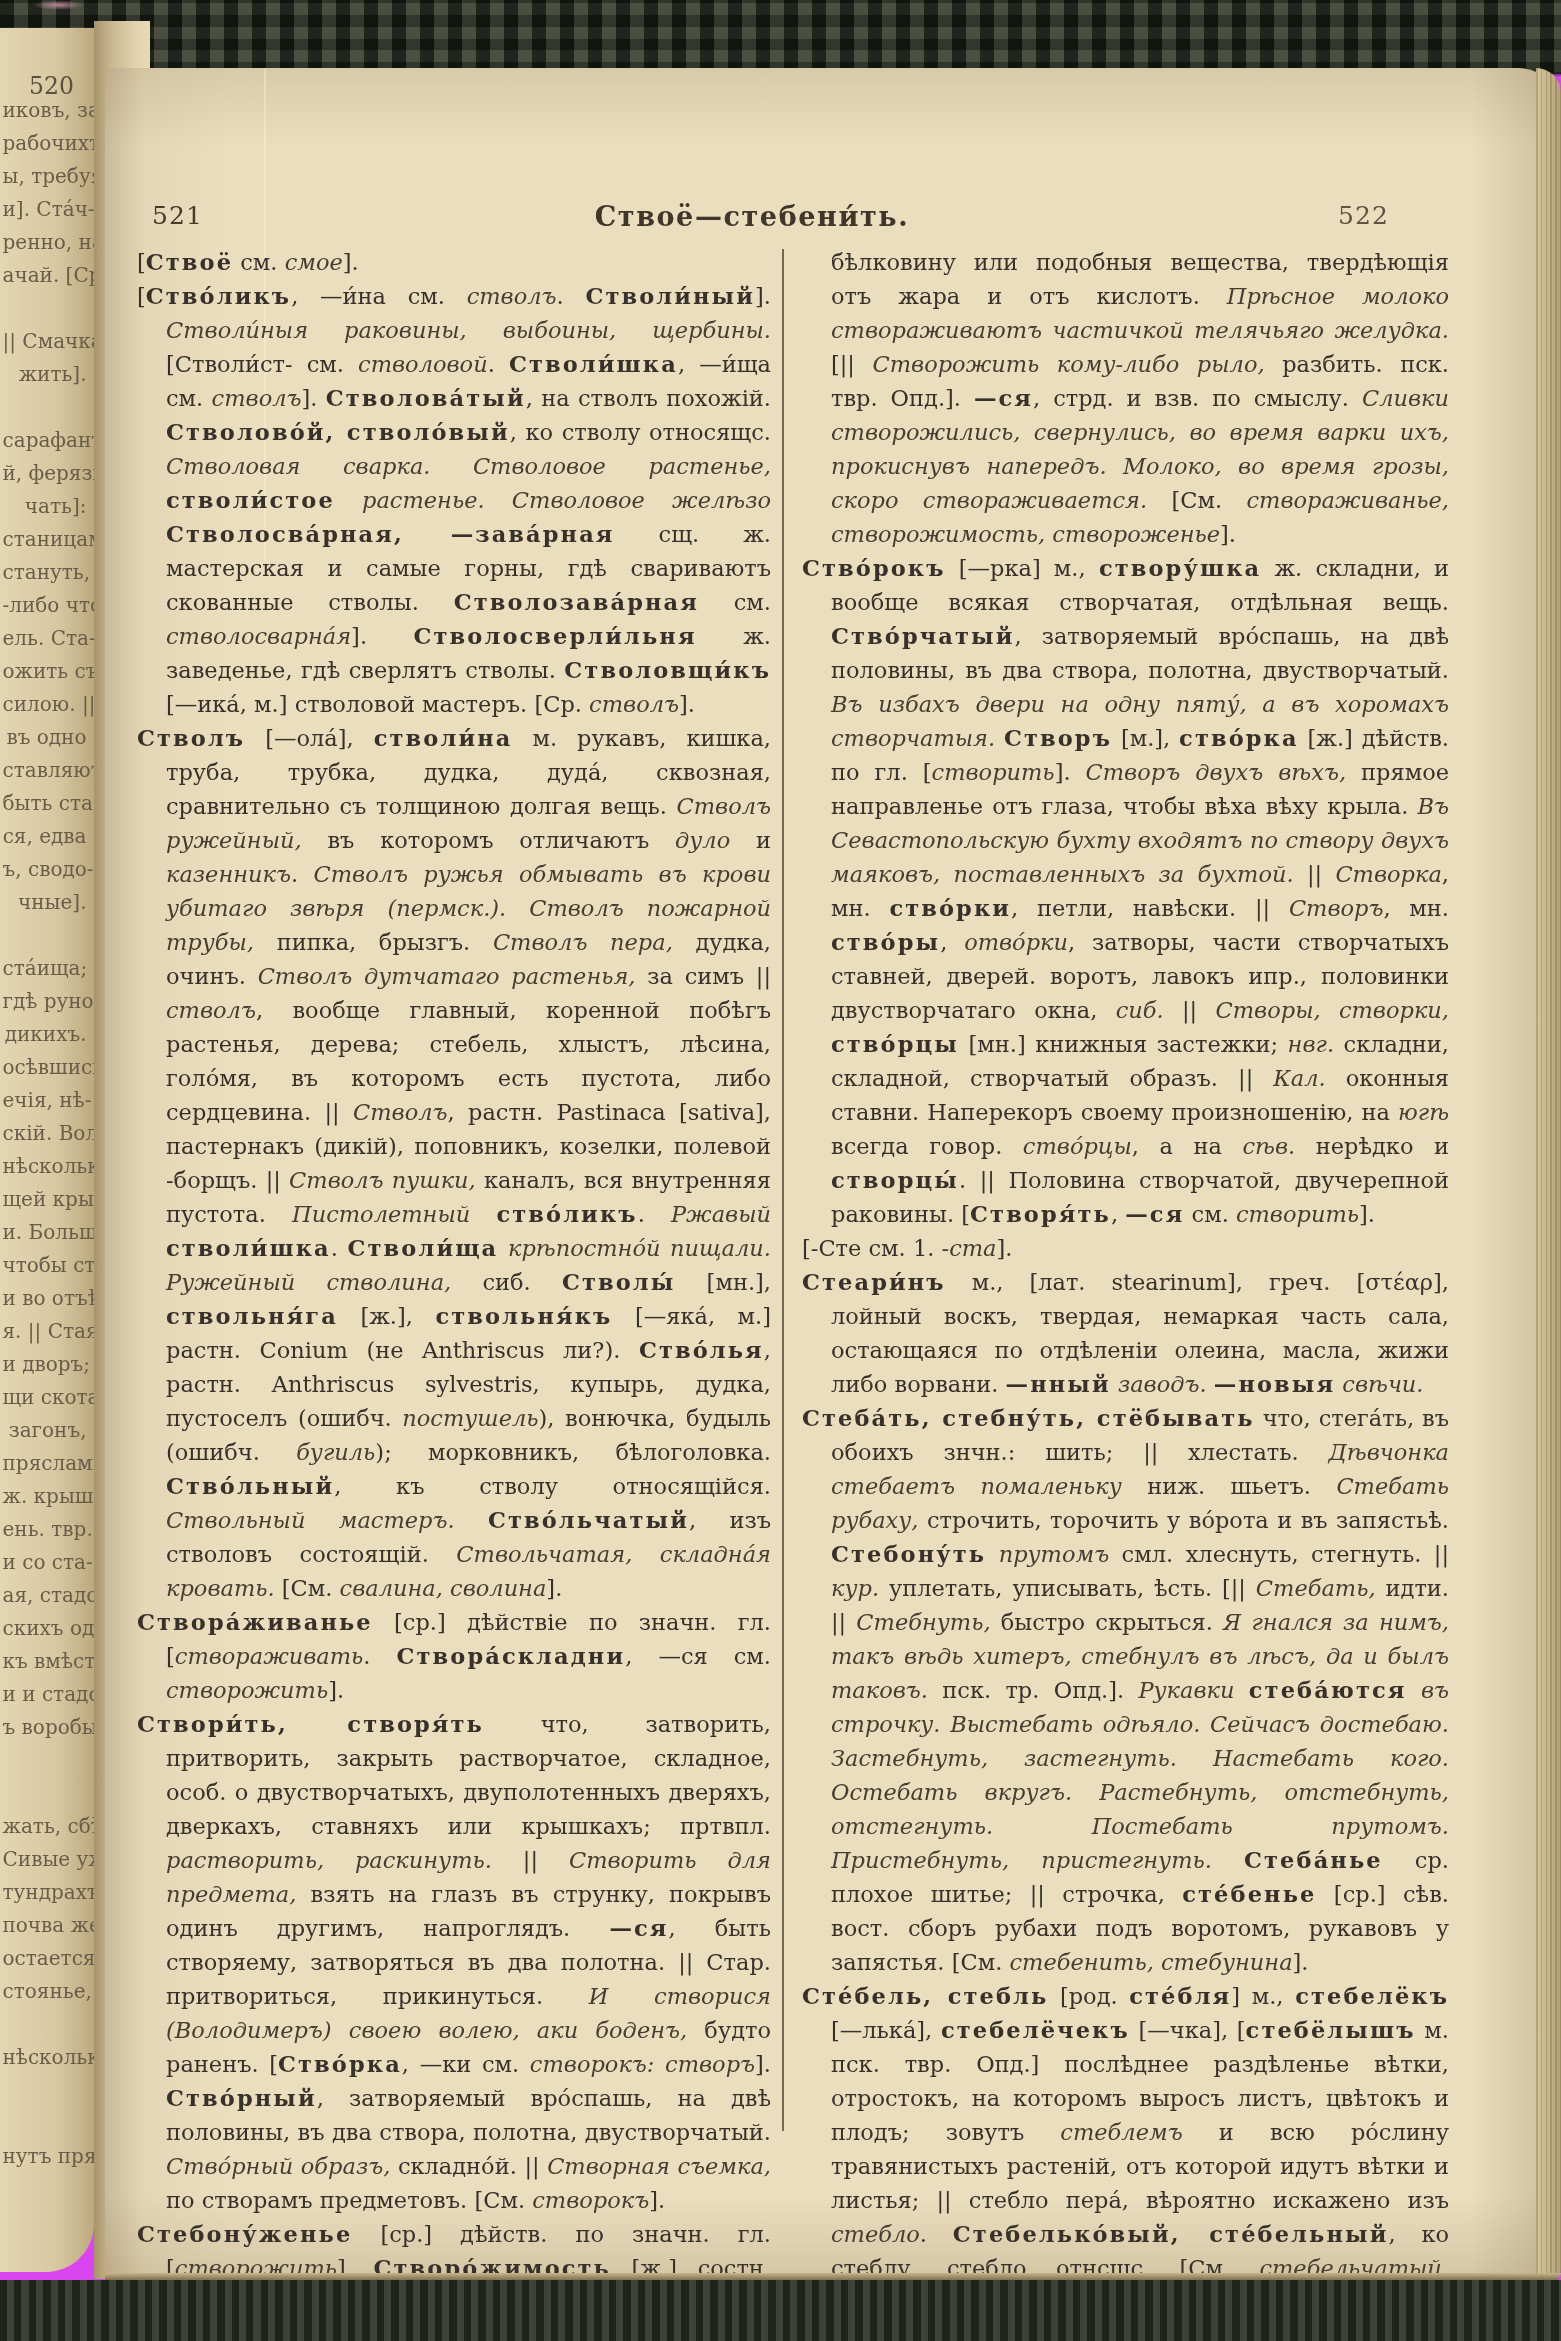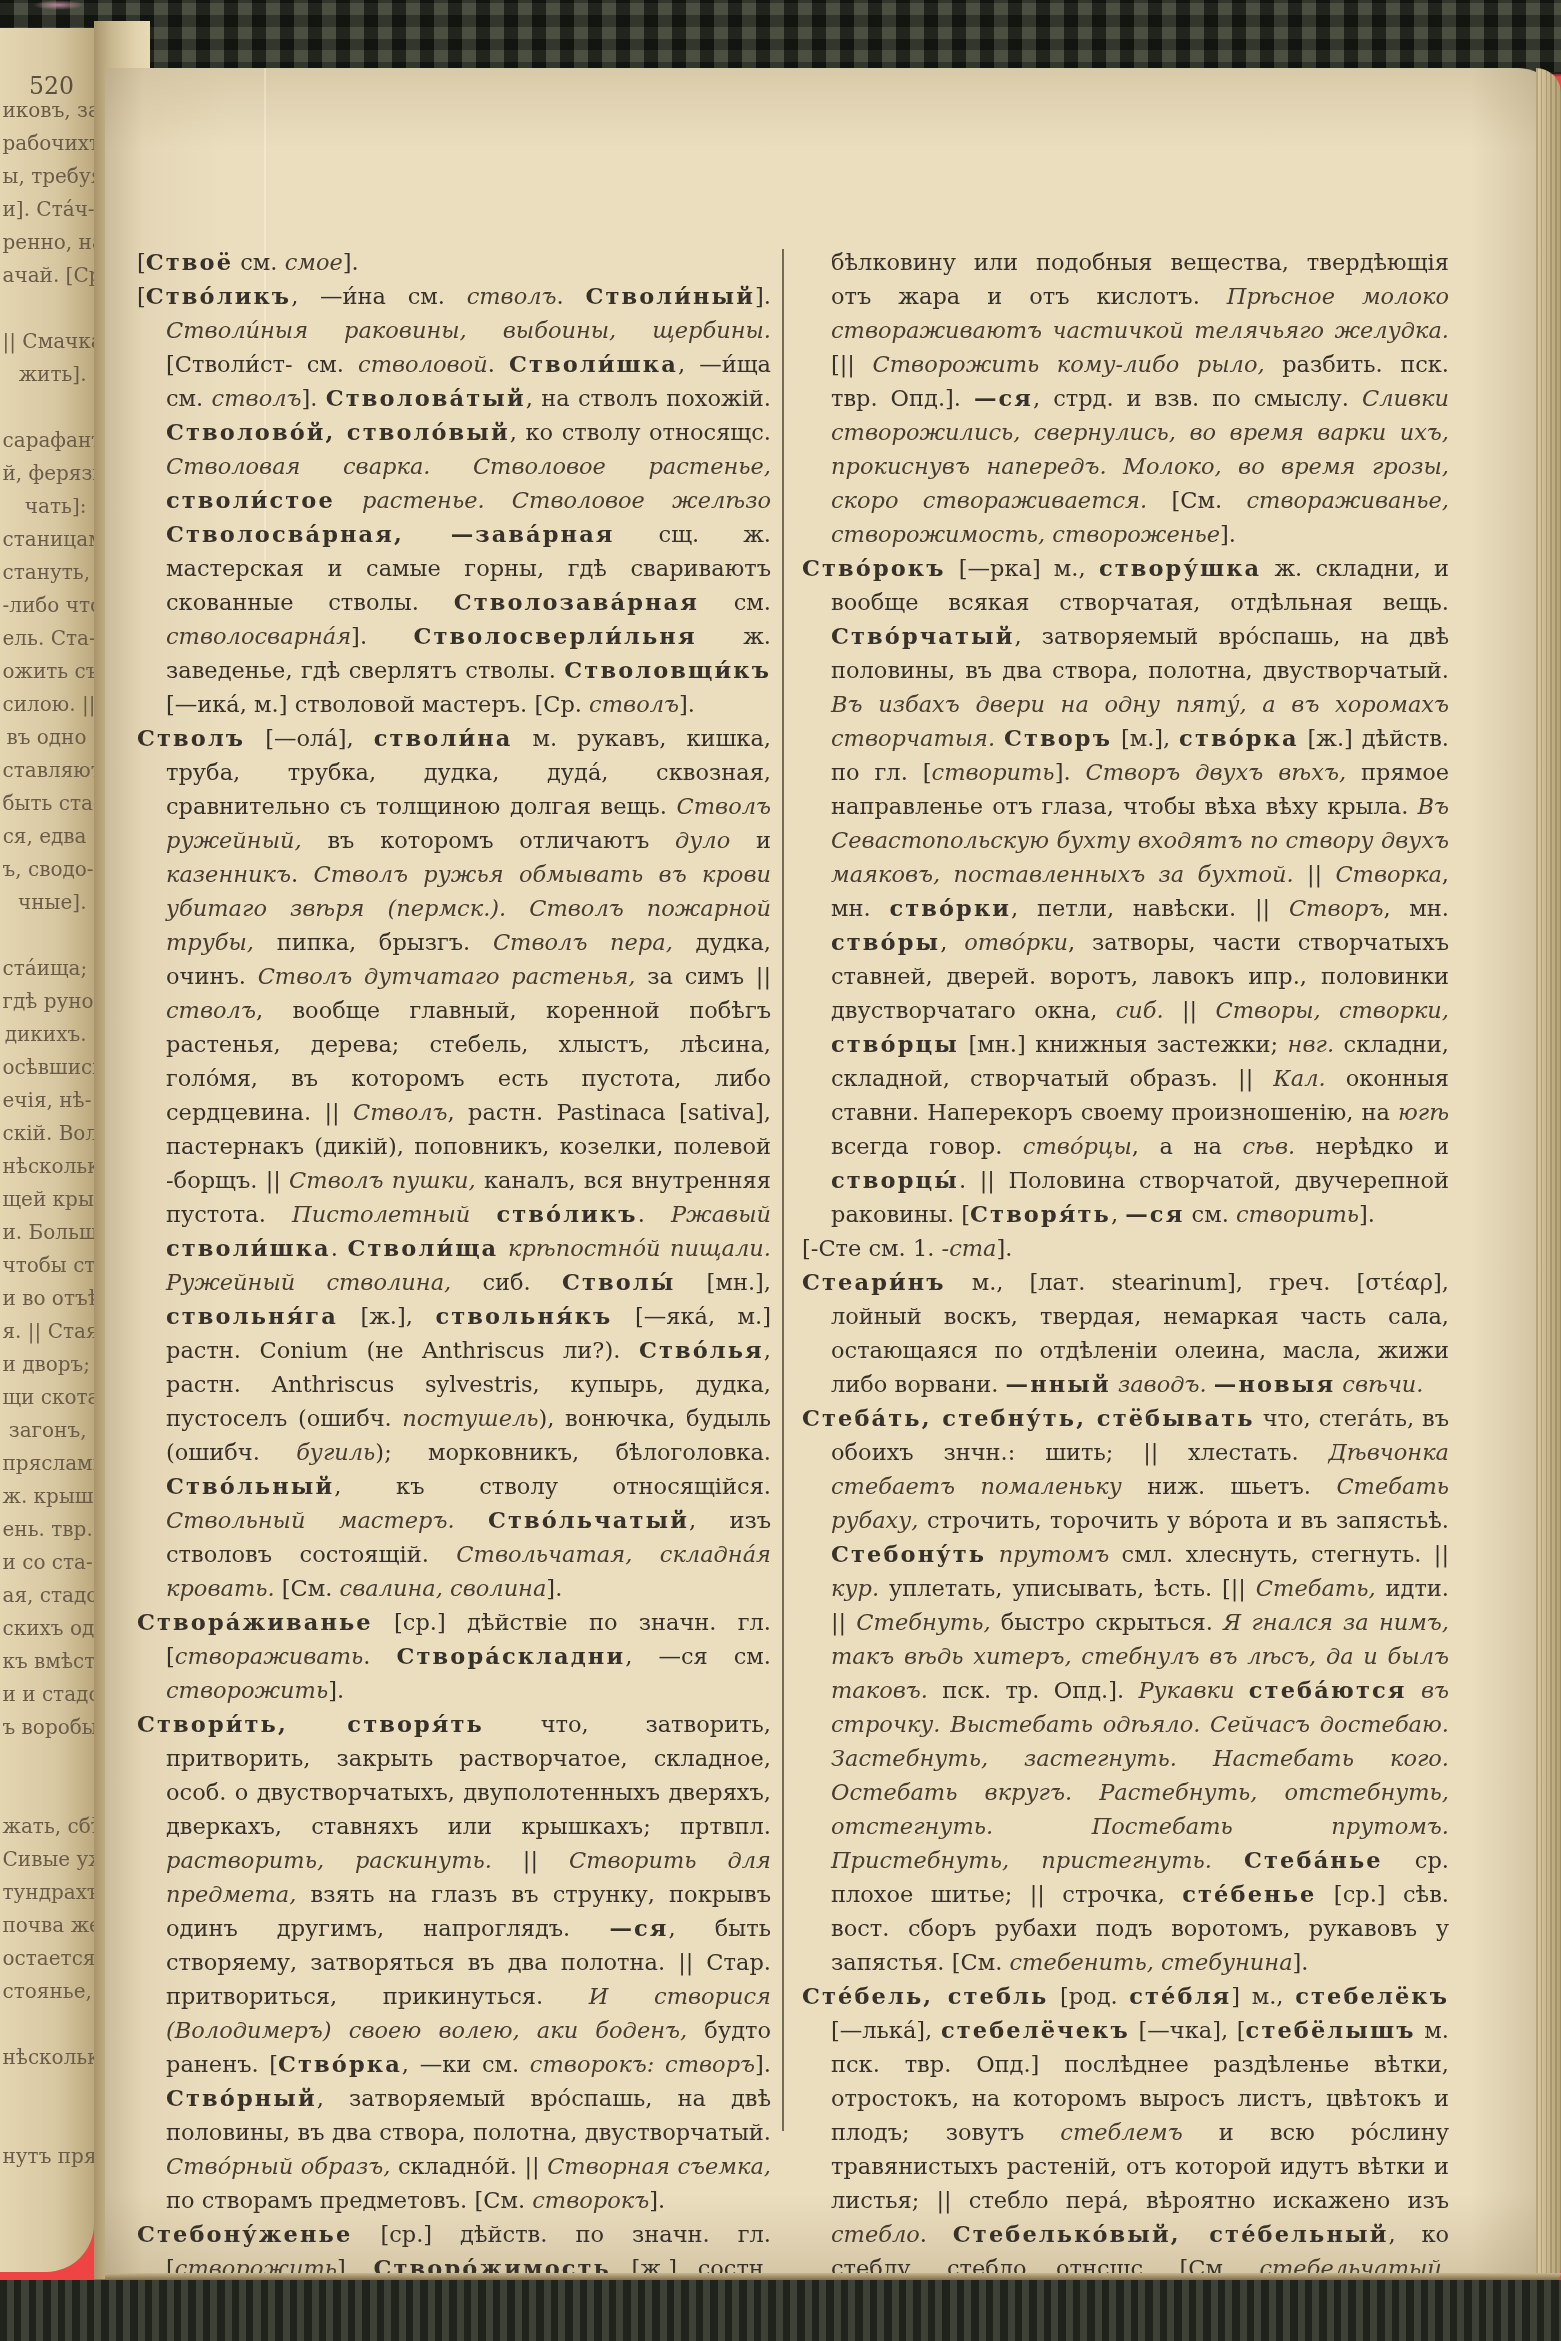--- a/index.html
+++ b/index.html
@@ -1,18 +1,18 @@
 <!DOCTYPE html>
 <html style="font-size:8.6px"><head>
 <meta charset="utf-8">
 <style>
   html,body{margin:0;padding:0;background:#1719144;}
   body{background:#14160f;}
   .scene{position:relative;width:1561px;height:2342px;overflow:hidden;
-         font-family:"DejaVu Serif","Liberation Serif",serif;background:#ef4444;}
+         font-family:"DejaVu Serif","Liberation Serif",serif;background:#d946ef;}
 
   
   .fabric-top{position:absolute;left:0;top:0;width:1561px;height:74px;
     background:
       repeating-linear-gradient(90deg, rgba(8,10,6,.55) 0 14px, rgba(96,102,84,.30) 14px 28px),
       repeating-linear-gradient(0deg, rgba(6,8,5,.45) 0 11.8px, rgba(110,116,96,.25) 11.8px 23.6px),
       #32352c;}
   .fabric-top::after{content:"";position:absolute;left:0;bottom:-3.2px;width:100%;height:5.4px;
     background:linear-gradient(180deg,#1d1f18,rgba(29,31,24,0));}
 
@@ -155,20 +155,25 @@
         <div class="frag-line"></div>
         <div class="frag-line">нутъ пря-</div>
       </div>
   </div>
 
   <div class="gutter"></div>
 
   <div class="page">
     <div class="crease"></div>
 
+    <div class="runhead">
+      <span class="num-left">521</span>
+      <span class="head-title">Ствоё—стебени́ть.</span>
+      <span class="num-right">522</span>
+    </div>
 
     <div class="divider"></div>
 
     <div class="col col-left">
         <p class="entry"><span class="run-n">[</span><span class="run-b">Ствоё</span><span class="run-n"> см. </span><span class="run-i">смое</span><span class="run-n">].</span></p>
         <p class="entry"><span class="run-n">[</span><span class="run-b">Ство́ликъ</span><span class="run-n">, —и́на см. </span><span class="run-i">стволъ</span><span class="run-n">. </span><span class="run-b">Стволи́ный</span><span class="run-n">]. </span><span class="run-i">Стволи́ныя раковины, выбоины, щербины.</span><span class="run-n"> [Стволи́ст- см. </span><span class="run-i">стволовой</span><span class="run-n">. </span><span class="run-b">Стволи́шка</span><span class="run-n">, —и́ща см. </span><span class="run-i">стволъ</span><span class="run-n">]. </span><span class="run-b">Стволова́тый</span><span class="run-n">, на стволъ похожій. </span><span class="run-b">Стволово́й, стволо́вый</span><span class="run-n">, ко стволу относящс. </span><span class="run-i">Стволовая сварка. Стволовое растенье,</span><span class="run-n"> </span><span class="run-b">стволи́стое</span><span class="run-n"> </span><span class="run-i">растенье. Стволовое желѣзо</span><span class="run-n"> </span><span class="run-b">Стволосва́рная, —зава́рная</span><span class="run-n"> сщ. ж. мастерская и самые горны, гдѣ свариваютъ скованные стволы. </span><span class="run-b">Стволозава́рная</span><span class="run-n"> см. </span><span class="run-i">стволосварна́я</span><span class="run-n">]. </span><span class="run-b">Стволосверли́льня</span><span class="run-n"> ж. заведенье, гдѣ сверлятъ стволы. </span><span class="run-b">Стволовщи́къ</span><span class="run-n"> [—ика́, м.] стволовой мастеръ. [Ср. </span><span class="run-i">стволъ</span><span class="run-n">].</span></p>
         <p class="entry"><span class="run-b">Стволъ</span><span class="run-n"> [—ола́], </span><span class="run-b">стволи́на</span><span class="run-n"> м. рукавъ, кишка, труба, трубка, дудка, дуда́, сквозная, сравнительно съ толщиною долгая вещь. </span><span class="run-i">Стволъ ружейный,</span><span class="run-n"> въ которомъ отличаютъ </span><span class="run-i">дуло</span><span class="run-n"> и </span><span class="run-i">казенникъ</span><span class="run-n">. </span><span class="run-i">Стволъ ружья обмывать въ крови убитаго звѣря (пермск.). Стволъ пожарной трубы,</span><span class="run-n"> пипка, брызгъ. </span><span class="run-i">Стволъ пера,</span><span class="run-n"> дудка, очинъ. </span><span class="run-i">Стволъ дутчатаго растенья,</span><span class="run-n"> за симъ || </span><span class="run-i">стволъ</span><span class="run-n">, вообще главный, коренной побѣгъ растенья, дерева; стебель, хлыстъ, лѣсина, голо́мя, въ которомъ есть пустота, либо сердцевина. || </span><span class="run-i">Стволъ</span><span class="run-n">, растн. Pastinaca [sativa], пастернакъ (дикій), поповникъ, козелки, полевой -борщъ. || </span><span class="run-i">Стволъ пушки,</span><span class="run-n"> каналъ, вся внутренняя пустота. </span><span class="run-i">Пистолетный</span><span class="run-n"> </span><span class="run-b">ство́ликъ</span><span class="run-n">. </span><span class="run-i">Ржавый</span><span class="run-n"> </span><span class="run-b">стволи́шка</span><span class="run-n">. </span><span class="run-b">Стволи́ща</span><span class="run-n"> </span><span class="run-i">крѣпостно́й пищали. Ружейный стволина,</span><span class="run-n"> сиб. </span><span class="run-b">Стволы́</span><span class="run-n"> [мн.], </span><span class="run-b">ствольня́га</span><span class="run-n"> [ж.], </span><span class="run-b">ствольня́къ</span><span class="run-n"> [—яка́, м.] растн. Conium (не Anthriscus ли?). </span><span class="run-b">Ство́лья</span><span class="run-n">, растн. Anthriscus sylvestris, купырь, дудка, пустоселъ (ошибч. </span><span class="run-i">постушель</span><span class="run-n">), вонючка, будыль (ошибч. </span><span class="run-i">бугиль</span><span class="run-n">); морковникъ, бѣлоголовка. </span><span class="run-b">Ство́льный</span><span class="run-n">, къ стволу относящійся. </span><span class="run-i">Ствольный мастеръ.</span><span class="run-n"> </span><span class="run-b">Ство́льчатый</span><span class="run-n">, изъ стволовъ состоящій. </span><span class="run-i">Ствольчатая, складна́я кровать.</span><span class="run-n"> [См. </span><span class="run-i">свалина, сволина</span><span class="run-n">].</span></p>
         <p class="entry"><span class="run-b">Створа́живанье</span><span class="run-n"> [ср.] дѣйствіе по значн. гл. [</span><span class="run-i">створаживать</span><span class="run-n">. </span><span class="run-b">Створа́складни</span><span class="run-n">, —ся см. </span><span class="run-i">створожить</span><span class="run-n">].</span></p>
         <p class="entry"><span class="run-b">Створи́ть, створя́ть</span><span class="run-n"> что, затворить, притворить, закрыть растворчатое, складное, особ. о двустворчатыхъ, двуполотенныхъ дверяхъ, дверкахъ, ставняхъ или крышкахъ; пртвпл. </span><span class="run-i">растворить, раскинуть.</span><span class="run-n"> || </span><span class="run-i">Створить для предмета,</span><span class="run-n"> взять на глазъ въ струнку, покрывъ одинъ другимъ, напроглядъ. </span><span class="run-b">—ся</span><span class="run-n">, быть створяему, затворяться въ два полотна. || Стар. притвориться, прикинуться. </span><span class="run-i">И створися (Володимеръ) своею волею, аки боденъ,</span><span class="run-n"> будто раненъ. [</span><span class="run-b">Ство́рка</span><span class="run-n">, —ки см. </span><span class="run-i">створокъ: створъ</span><span class="run-n">]. </span><span class="run-b">Ство́рный</span><span class="run-n">, затворяемый вро́спашь, на двѣ половины, въ два створа, полотна, двустворчатый. </span><span class="run-i">Ство́рный образъ,</span><span class="run-n"> складно́й. || </span><span class="run-i">Створная съемка,</span><span class="run-n"> по створамъ предметовъ. [См. </span><span class="run-i">створокъ</span><span class="run-n">].</span></p>
         <p class="entry"><span class="run-b">Стебону́женье</span><span class="run-n"> [ср.] дѣйств. по значн. гл. [</span><span class="run-i">створожить</span><span class="run-n">]. </span><span class="run-b">Створо́жимость</span><span class="run-n"> [ж.] состн. или качств. по прлг. [</span><span class="run-i">створожимый</span><span class="run-n">]. </span></p>

